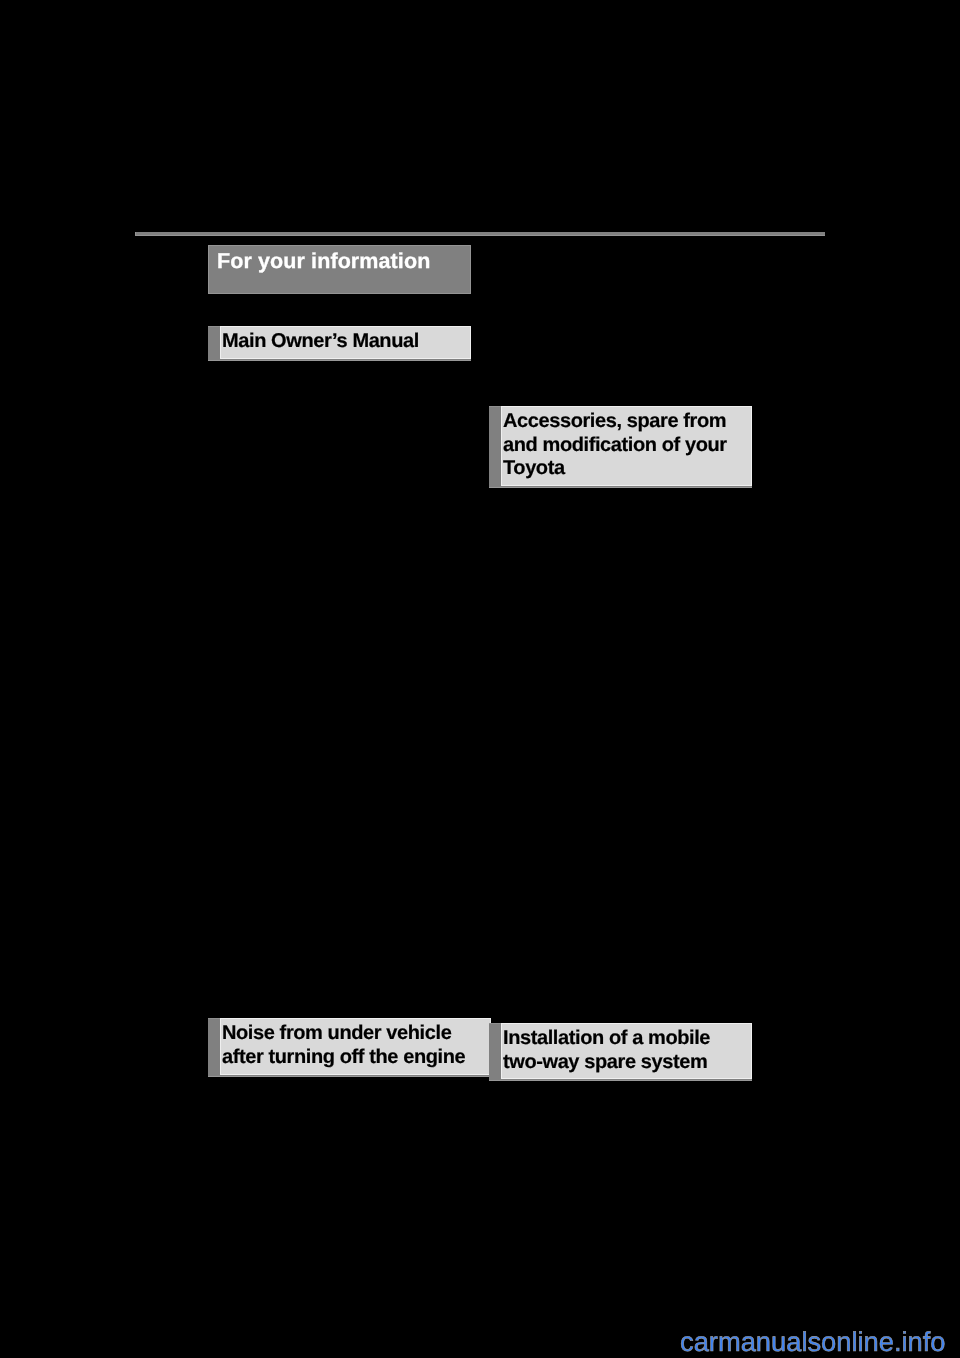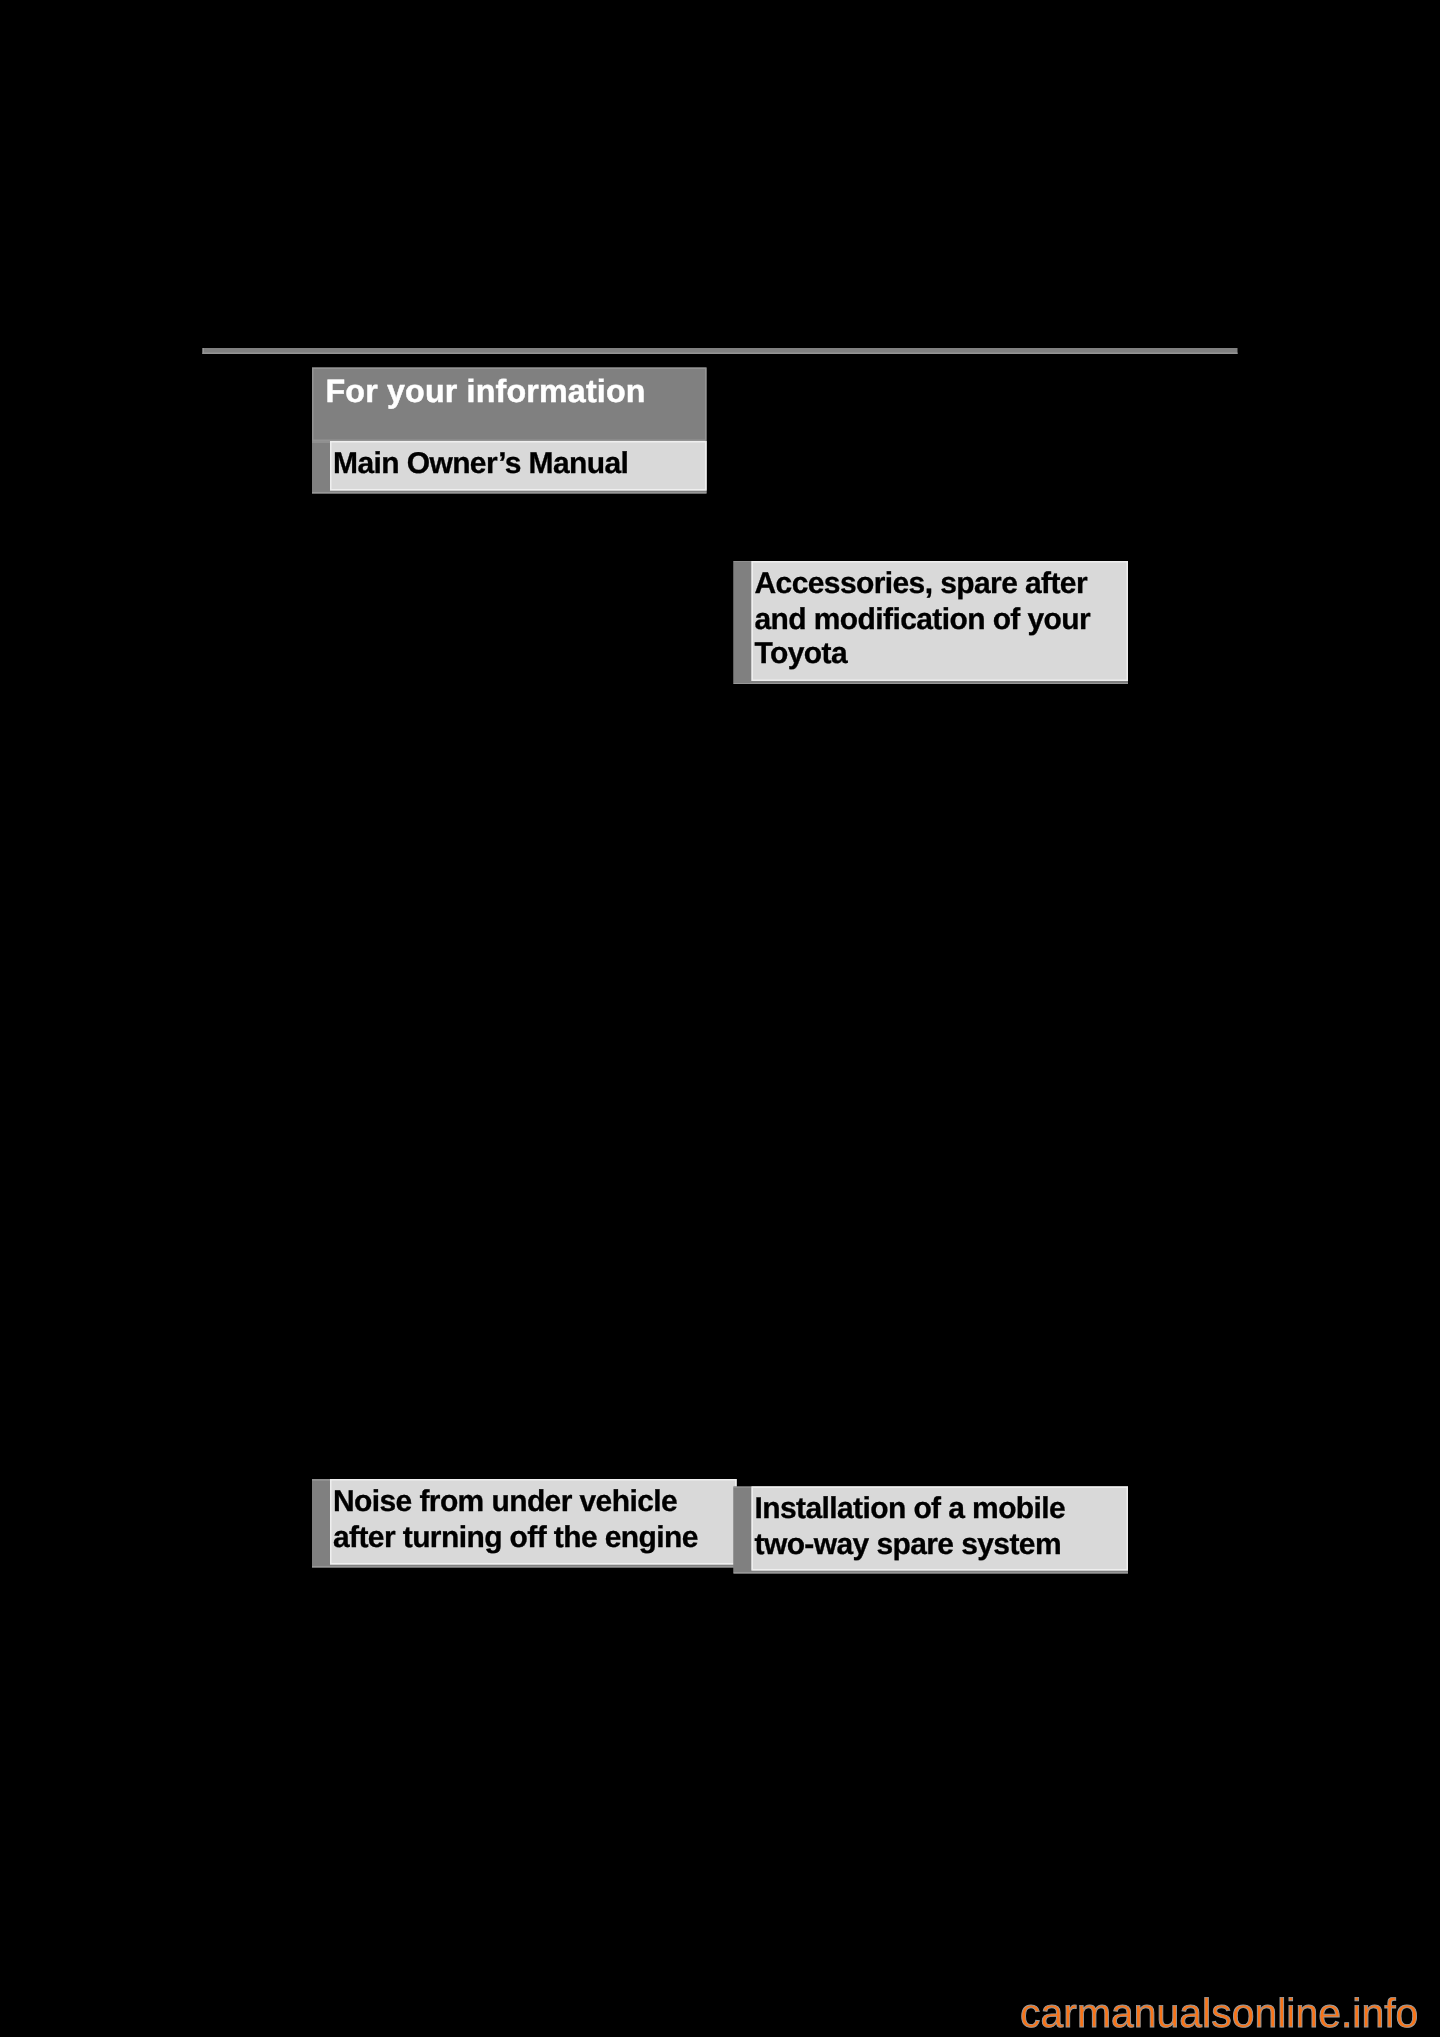--- a/index.html
+++ b/index.html
@@ -16,29 +16,29 @@
   
   .sect-head{position:absolute;left:208px;top:245px;width:263px;height:49px;background:#808080;
         border:1px solid #949494;box-sizing:border-box;}
   .sect-head .t{position:absolute;left:8px;top:-2px;height:35px;line-height:35px;
         color:#fff;font-weight:bold;font-size:21.5px;letter-spacing:0.1px;white-space:nowrap;
         -webkit-text-stroke:0.3px #fff;}
 
   
   .card{position:absolute;background:#808080;
         background-image:linear-gradient(to bottom,#909090 0,#909090 1px,#808080 1px,
-                         #808080 calc(100% - 1px),#989898 calc(100% - 1px),#989898 100%);}
+                         #808080 calc(100% - 1px),#989898 calc(100% - 1px),#989898 100%);margin-top:32px;}
   .card .inner{position:absolute;left:12px;top:0;right:0;bottom:2px;background:#d9d9d9;
         border:1px solid #efefef;box-sizing:border-box;}
   .card .t{position:absolute;left:1px;top:3px;right:3px;
       color:#000;font-weight:bold;font-size:20px;letter-spacing:-0.4px;line-height:23.5px;
       -webkit-text-stroke:0.2px #000;}
 
   
-  .wm{position:absolute;left:680px;top:1326px;color:#f97316;font-size:27.3px;white-space:nowrap;
+  .wm{position:absolute;left:680px;top:1326px;color:#3b82f6;font-size:27.3px;white-space:nowrap;
        -webkit-text-stroke:0.6px #9c9c9c;}
 </style>
 </head>
 <body>
 
 <div class="page">
 
   <div class="rule"></div>
 
   <div class="sect-head">
@@ -46,21 +46,21 @@
   </div>
 
   <div class="card" style="left:208px;top:294px;width:263px;height:35px">
     <div class="inner">
       <div class="t">Main Owner’s Manual</div>
     </div>
   </div>
 
   <div class="card" style="left:489px;top:374px;width:263px;height:82px">
     <div class="inner">
-      <div class="t">Accessories, spare after and modification of your Toyota</div>
+      <div class="t">Accessories, spare from and modification of your Toyota</div>
     </div>
   </div>
 
   <div class="card" style="left:208px;top:986px;width:283px;height:59px">
     <div class="inner">
       <div class="t">Noise from under vehicle after turning off the engine</div>
     </div>
   </div>
 
   <div class="card" style="left:489px;top:991px;width:263px;height:58px">

